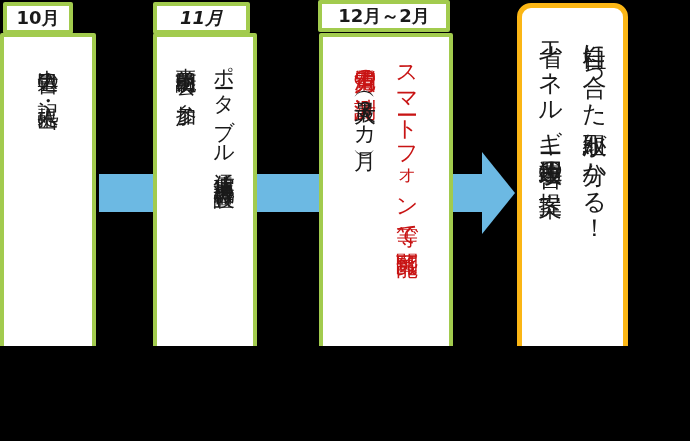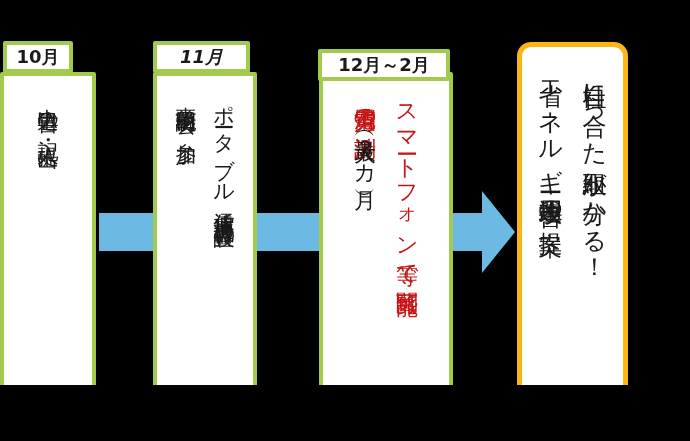--- a/index.html
+++ b/index.html
@@ -1,19 +1,18 @@
 <!DOCTYPE html>
 <html style="--green: #a2cb4e; --orange: #fbb615; --blue: #6cb9e3; --red: #c81414; --ink: #1a1a1a;"><head>
 <meta charset="utf-8">
 <style>
   html,body{margin:0;padding:0;background:#000;}
   #canvas{
     position:relative;width:690px;height:346px;background:#000;overflow:hidden;
     font-family:"DejaVu Sans","Liberation Sans",sans-serif;
-    margin-top:39px;
   }
   
   .arrow-shaft{position:absolute;left:99px;top:174px;width:383px;height:38px;
     background:var(--blue);z-index:1;}
   .arrow-head{position:absolute;left:482px;top:152px;width:0;height:0;z-index:1;
     border-top:41px solid transparent;border-bottom:41px solid transparent;
     border-left:33px solid var(--blue);}
   
   .header-box{position:absolute;box-sizing:border-box;background:#fff;z-index:3;
     border:4px solid var(--green);border-radius:2px;
@@ -31,21 +30,21 @@
   .vline{display:block;}
   .t1{margin-top:16px;font-size:21px;letter-spacing:2px;}
   .t2{margin-top:14px;font-size:21px;letter-spacing:2px;line-height:38px;}
   .t3{margin-top:14px;font-size:22px;letter-spacing:1px;line-height:42px;font-weight:500;}
   .t4{margin-top:18px;font-size:24px;letter-spacing:1px;line-height:44px;}
   
   .c1h{left:3px;top:2px;width:70px;height:32px;}
   .c1b{left:0px;top:33px;width:96px;height:353px;}
   .c2h{left:153px;top:2px;width:97px;height:32px;font-style:italic;}
   .c2b{left:153px;top:33px;width:104px;height:352px;}
-  .c3h{left:318px;top:10px;width:132px;height:32px;}
+  .c3h{left:318px;top:0;width:132px;height:32px;}
   .c3b{left:319px;top:33px;width:134px;height:352px;}
   .c4 {left:517px;top:3px;width:111px;height:386px;}
 </style>
 </head>
 <body>
 
 <div id="canvas">
 
   <div class="arrow-shaft"></div>
   <div class="arrow-head"></div>

